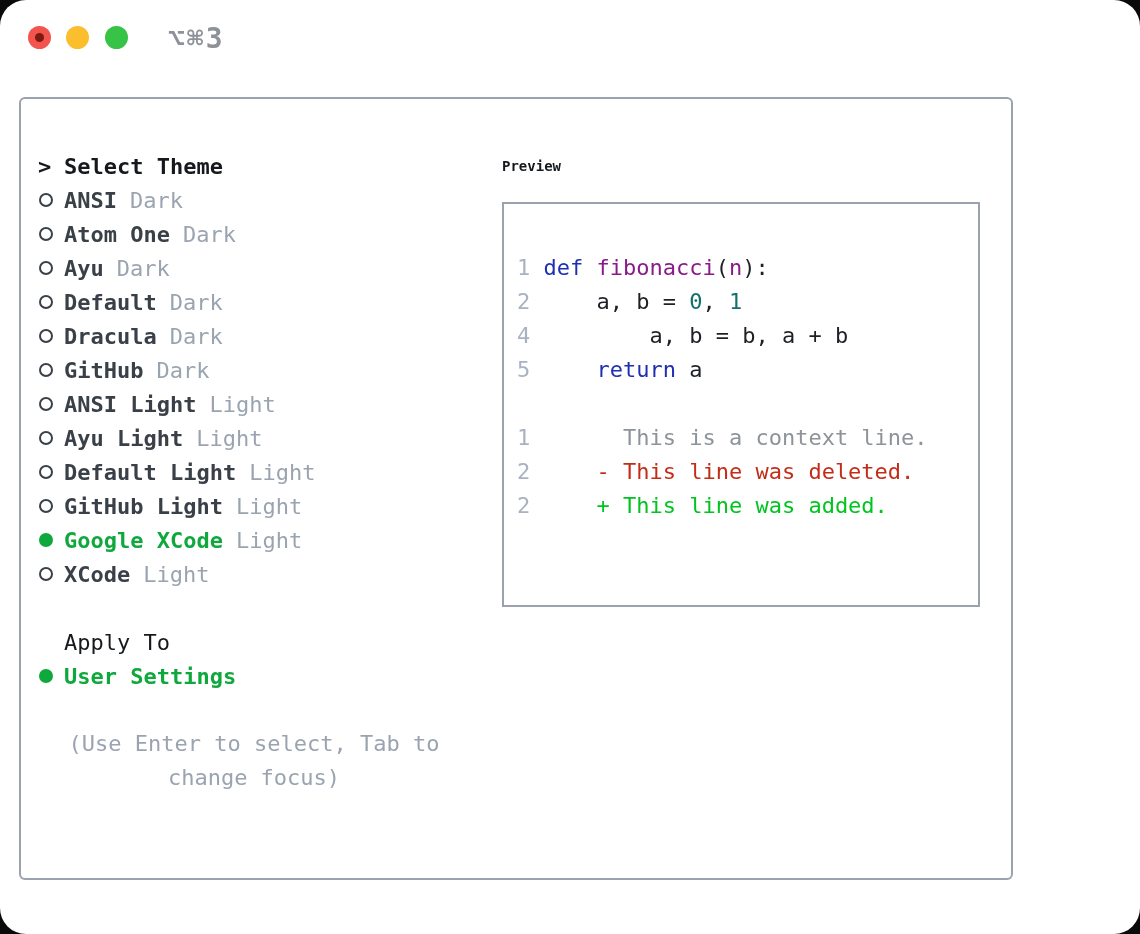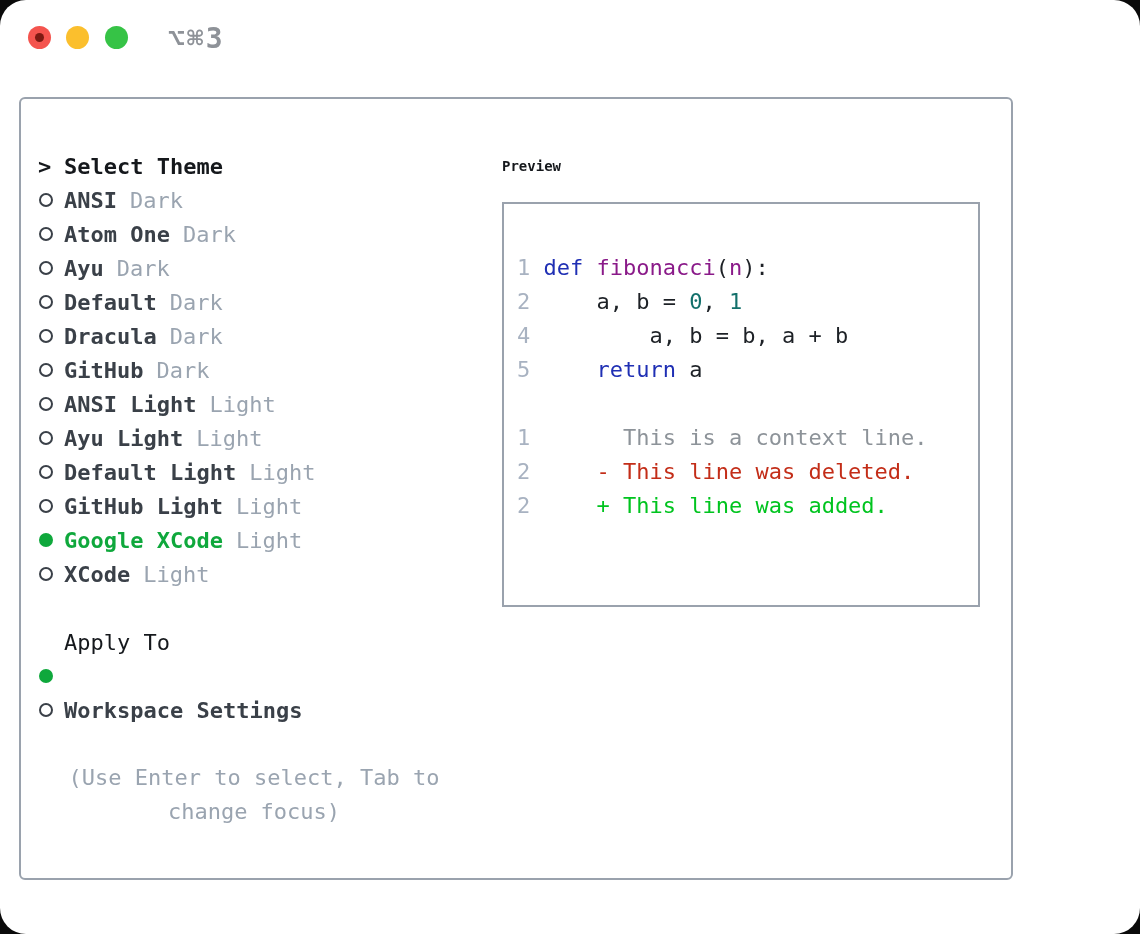--- a/index.html
+++ b/index.html
@@ -130,22 +130,21 @@
         </div>
 
       <div class="spacer"></div>
 
       <div class="row">
         <span class="marker"></span>
         <span class="subhdr">Apply To</span>
       </div>
 
       <div id="apply-items">
-          <div class="row"><span class="marker"><span class="radio sel"></span></span></div>
-          <div class="row"><span class="marker"><span class="radio"></span></span><span class="t-name">Workspace Settings</span></div>
+          <div class="row"><span class="marker"><span class="radio sel"></span></span><span class="t-name sel">User Settings</span></div>
         </div>
 
       <div class="spacer"></div>
 
       <div class="hint">(Use Enter to select, Tab to change focus)</div>
     </div>
 
     <div class="preview-col">
       <div class="preview-header">Preview</div>
       <div class="preview-box">

